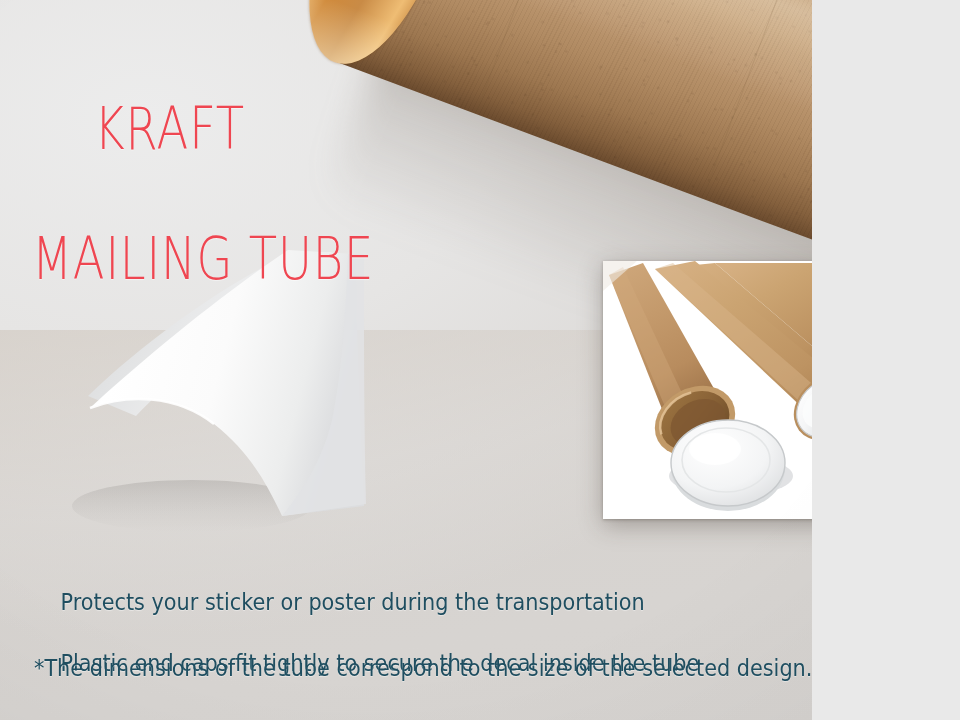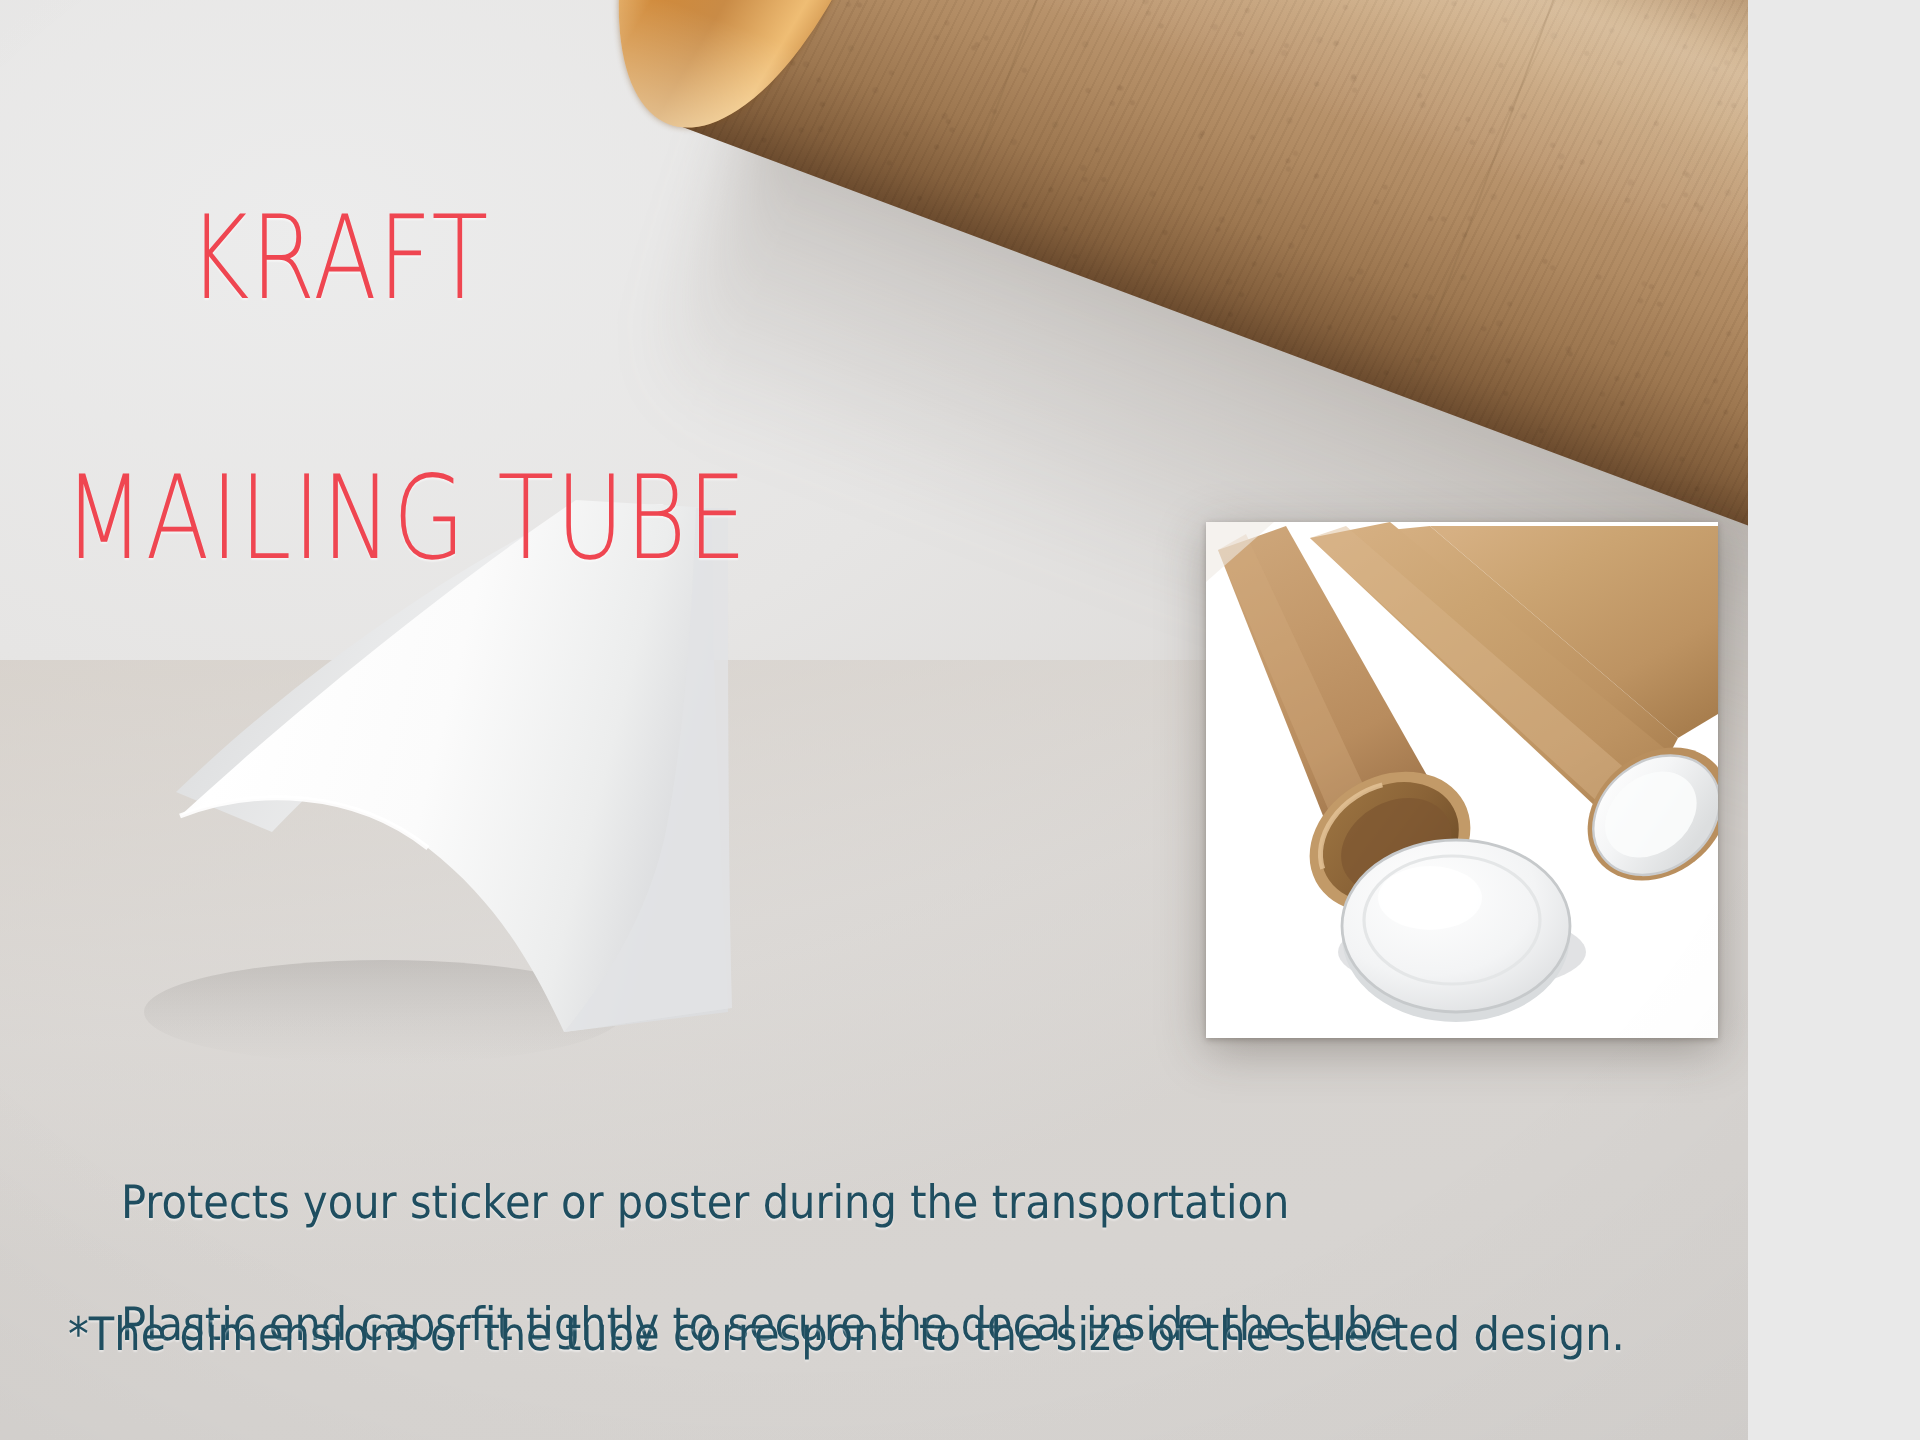--- a/index.html
+++ b/index.html
@@ -3,21 +3,21 @@
 <meta charset="utf-8">
 <title>Kraft Mailing Tube</title>
 <style>
   html,body{margin:0;padding:0;}
   body{
     width:960px;height:720px;overflow:hidden;
     font-family:"DejaVu Sans", sans-serif;
     background:#e9e9e9;
   }
   #stage{
-    position:relative;width:874px;height:720px;overflow:hidden;
+    position:relative;width:812px;height:720px;overflow:hidden;
     background:
       radial-gradient(ellipse 780px 520px at 18% 16%, #ececec 0%, #e6e5e4 45%, #dedcda 75%, #d6d3d0 100%);
   }
   
   .floor-warm{
     position:absolute;left:0;top:330px;width:960px;height:390px;
     background:linear-gradient(170deg, rgba(205,196,186,.55) 0%, rgba(214,209,204,.35) 35%, rgba(221,218,215,.15) 70%, rgba(226,224,222,0) 100%);
     pointer-events:none;
   }
   .vignette{

